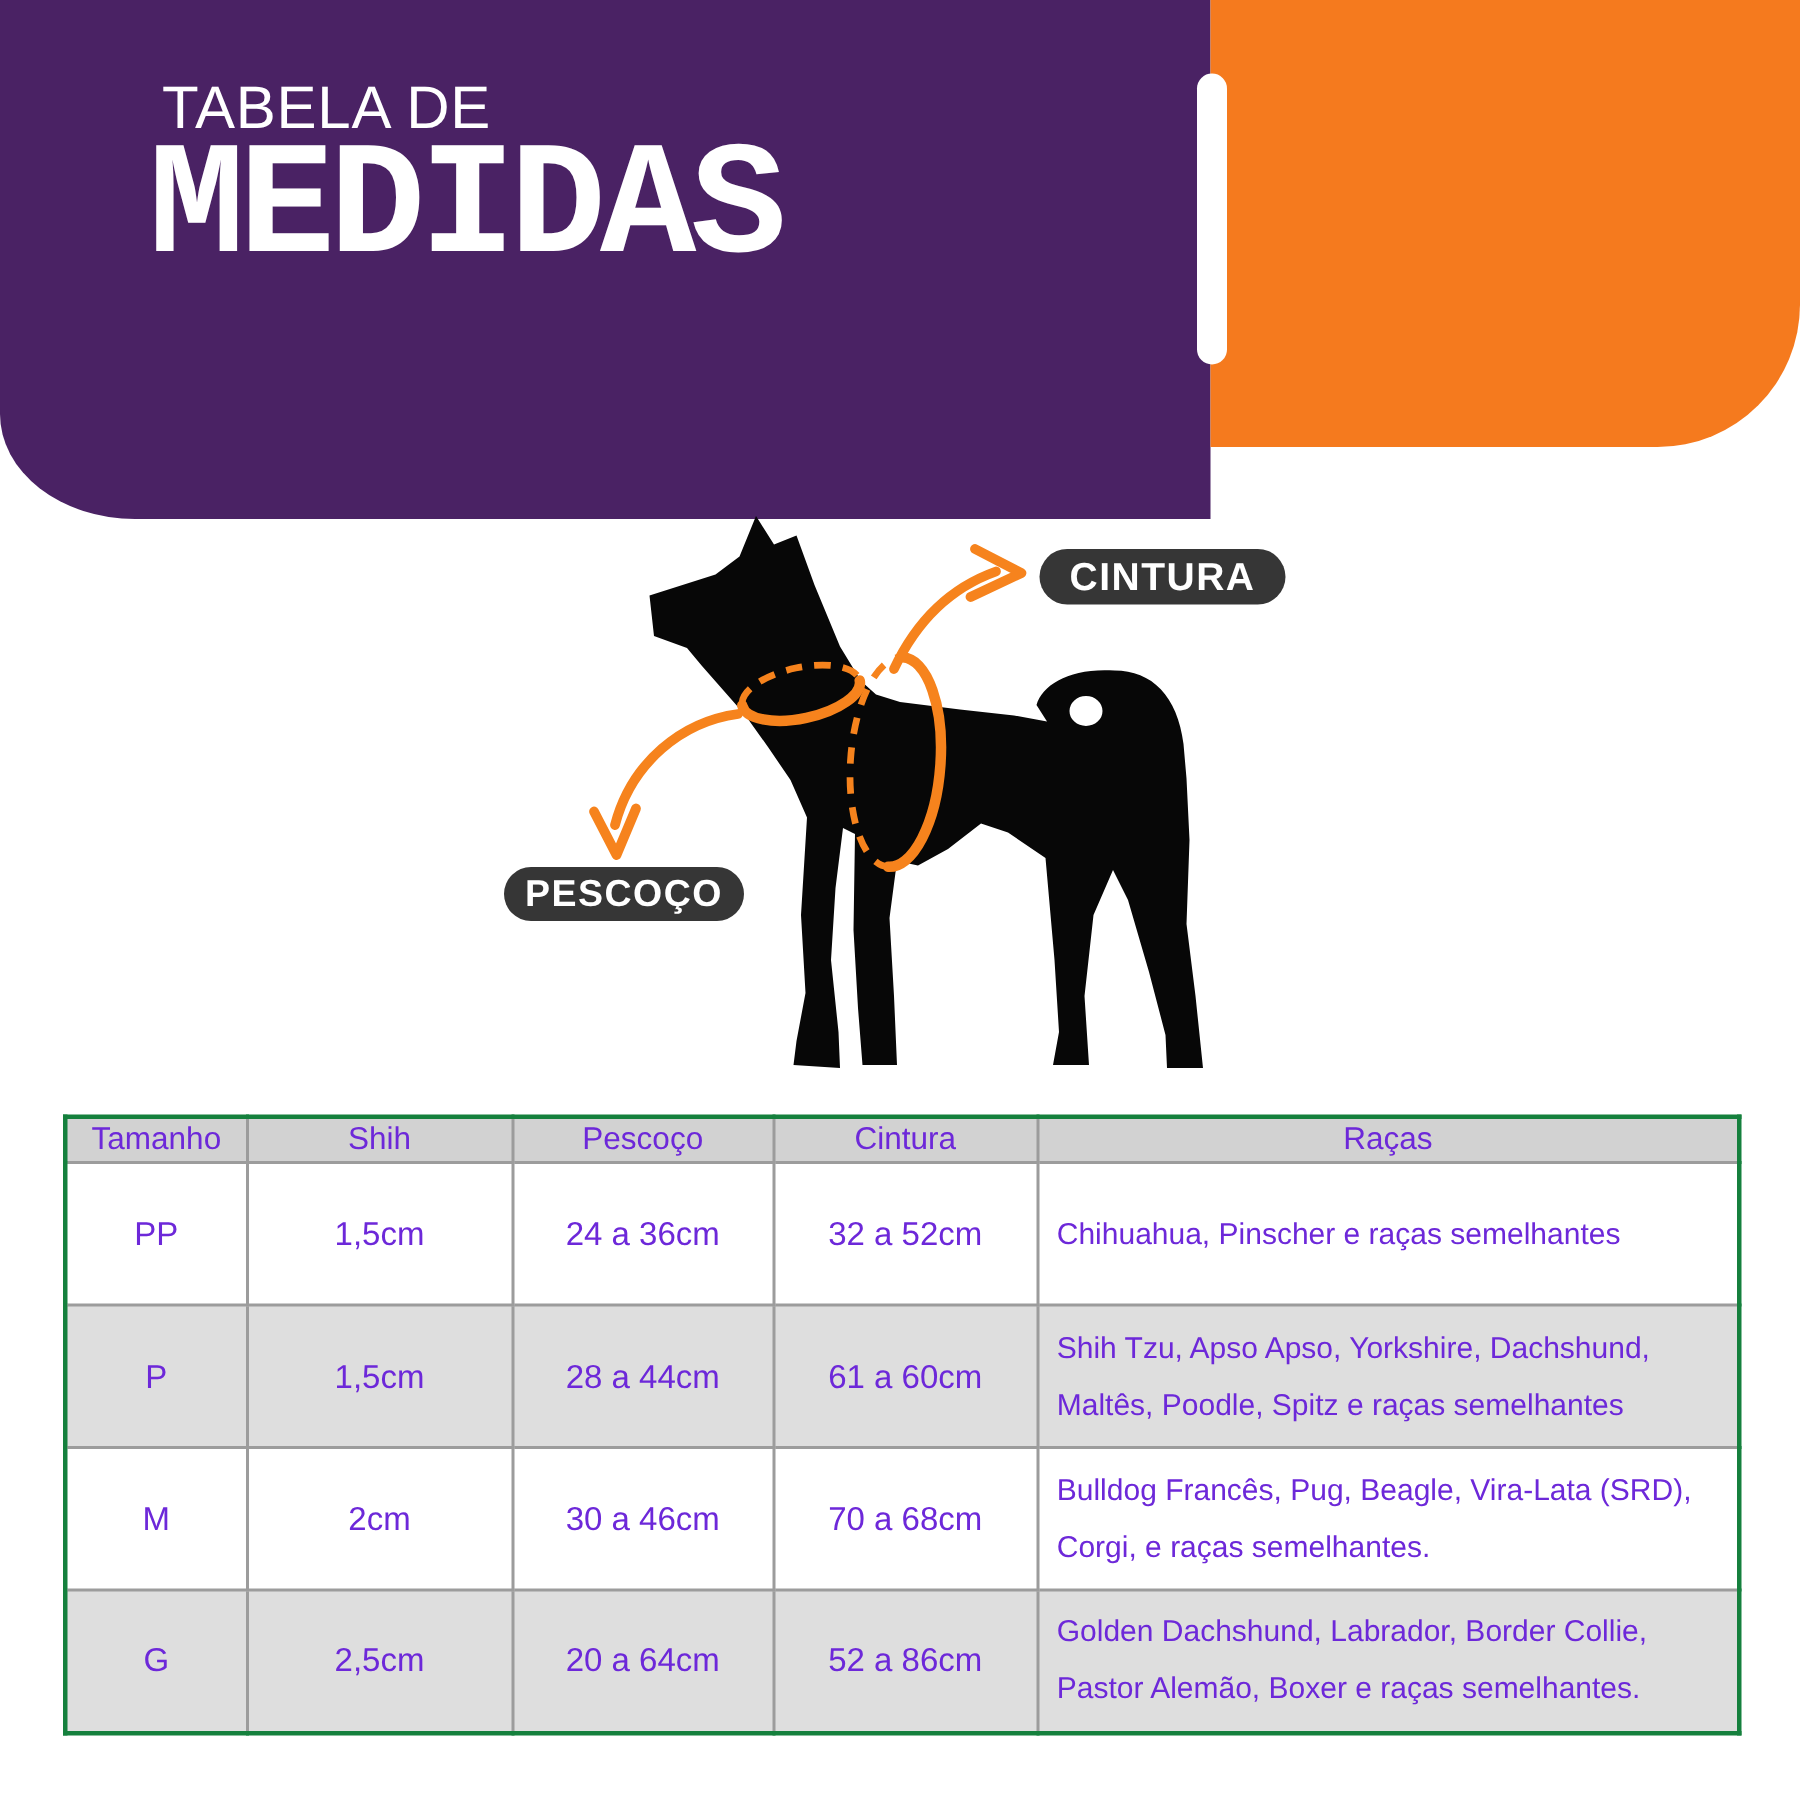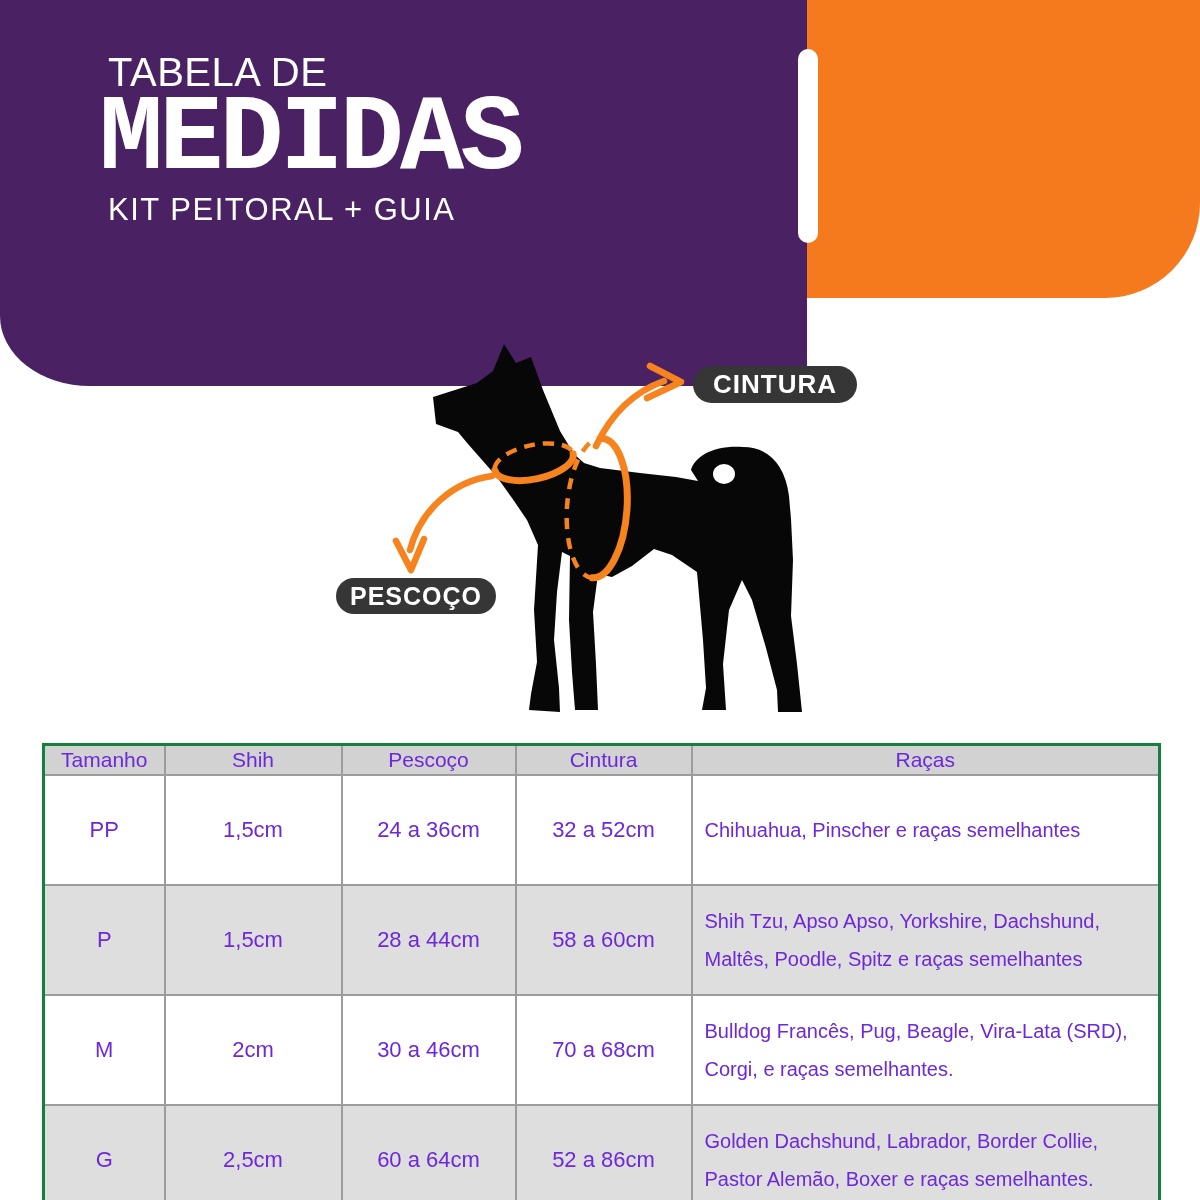--- a/index.html
+++ b/index.html
@@ -2,21 +2,21 @@
 <html><head>
 <meta charset="utf-8">
 <style>
   html,body{margin:0;padding:0;}
   body{
     width:1200px;height:1200px;position:relative;overflow:hidden;
     background:#ffffff;font-family:"Liberation Sans",sans-serif;
   }
   
   .purple-block{
-    position:absolute;left:0;top:0;width:807px;height:386px;
+    position:absolute;left:0;top:0;width:807px;height:346px;
     background:#4A2264;border-bottom-left-radius:90px 70px;
   }
   .orange-block{
     position:absolute;left:807px;top:0;width:393px;height:298px;
     background:#F57A1E;border-bottom-right-radius:95px;
   }
   .white-bar{
     position:absolute;left:798px;top:49px;width:20px;height:194px;
     background:#ffffff;border-radius:10px;z-index:3;
   }
@@ -46,33 +46,32 @@
     position:absolute;left:42px;top:743px;width:1116px;
     border-collapse:collapse;table-layout:fixed;
     font-size:22px;color:#6d28d9;background:#fff;
     border:3px solid #15803d;
   }
   .size-table th,.size-table td{
     border:2px solid #9c9c9c;text-align:center;vertical-align:middle;
     font-weight:normal;padding:0;
   }
   .size-table thead th{background:#d2d2d2;height:28px;font-size:21px;}
-  .size-table tbody tr{height:110px;}
+  .size-table tbody tr{height:95px;}
   .size-table tr.alt{background:#dedede;}
   .size-table td.racas{
     text-align:left;padding:6px 8px 6px 12px;font-size:20px;line-height:38px;
   }
 </style>
 </head>
 <body>
 
 <div class="purple-block">
   <div class="title-small">TABELA DE</div>
   <div class="title-big">MEDIDAS</div>
-  <div class="title-sub">KIT PEITORAL + GUIA</div>
 </div>
 
 <div class="orange-block">
   
 </div>
 
 <div class="white-bar"></div>
 
 <svg class="diagram-svg" width="440" height="400" viewBox="380 330 440 400">
 
@@ -134,31 +133,31 @@
       <td>PP</td>
       <td>1,5cm</td>
       <td>24 a 36cm</td>
       <td>32 a 52cm</td>
       <td class="racas">Chihuahua, Pinscher e raças semelhantes</td>
     </tr>
     <tr class="alt">
       <td>P</td>
       <td>1,5cm</td>
       <td>28 a 44cm</td>
-      <td>58 a 60cm</td>
+      <td>61 a 60cm</td>
       <td class="racas">Shih Tzu, Apso Apso, Yorkshire, Dachshund, Maltês, Poodle, Spitz e raças semelhantes</td>
     </tr>
     <tr>
       <td>M</td>
       <td>2cm</td>
       <td>30 a 46cm</td>
       <td>70 a 68cm</td>
       <td class="racas">Bulldog Francês, Pug, Beagle, Vira-Lata (SRD), Corgi, e raças semelhantes.</td>
     </tr>
     <tr class="alt">
       <td>G</td>
       <td>2,5cm</td>
-      <td>60 a 64cm</td>
+      <td>20 a 64cm</td>
       <td>52 a 86cm</td>
       <td class="racas">Golden Dachshund, Labrador, Border Collie, Pastor Alemão, Boxer e raças semelhantes.</td>
     </tr>
   </tbody>
 </table>
 
 </body></html>

